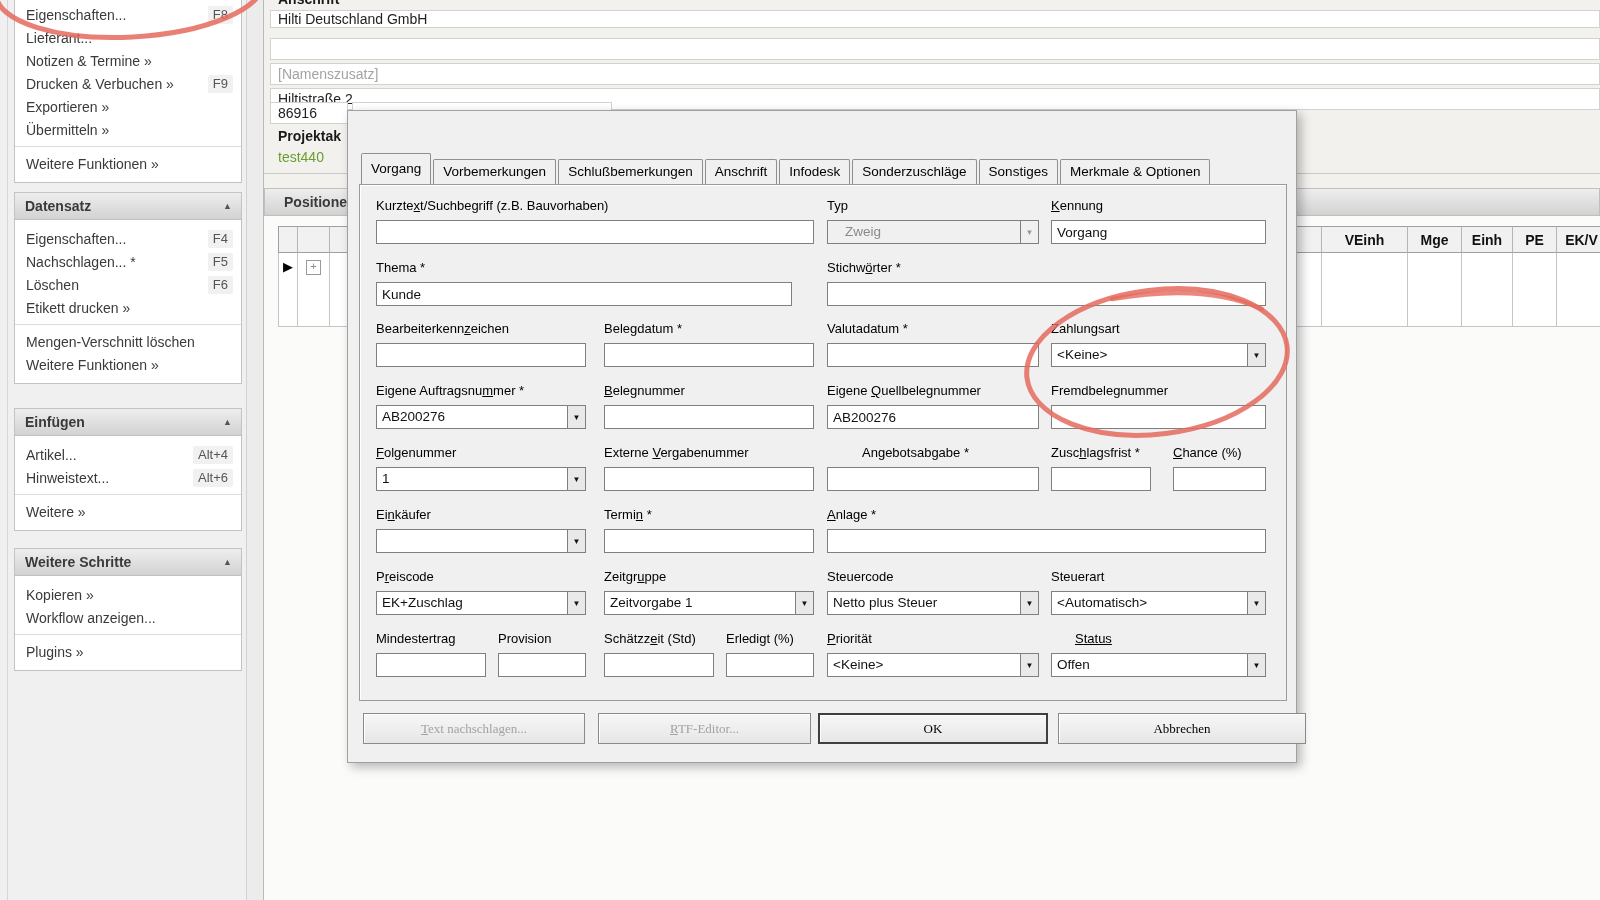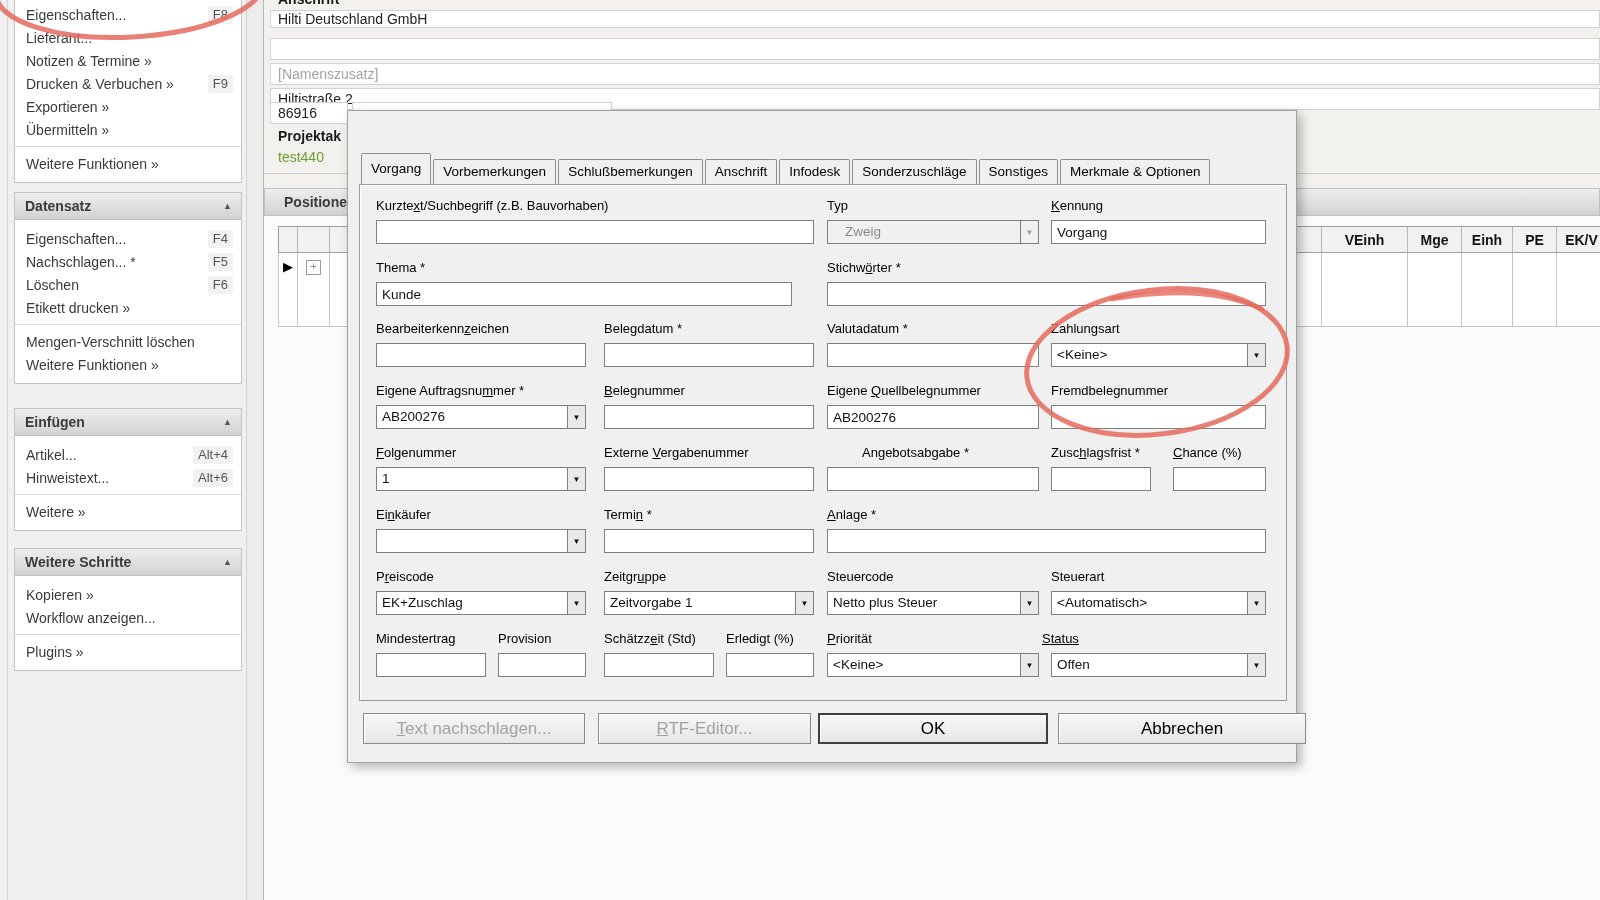--- a/index.html
+++ b/index.html
@@ -65,21 +65,21 @@
     display:flex;cursor:pointer;z-index:3;}
   .combo .val{flex:1;font-size:13.5px;color:#111;padding:3px 0 0 5px;white-space:nowrap;overflow:hidden;}
   .combo .btn{width:18px;box-sizing:border-box;border-left:1px solid #7f7f7f;background:#e9e9e9;
     display:flex;align-items:center;justify-content:center;font-size:8px;color:#111;}
   .combo.disabled{background:#f0f0f0;cursor:default;padding-left:12px;}
   .combo.disabled .val{color:#8a8a8a;}
   .combo.disabled .btn{color:#9a9a9a;background:#f0f0f0;}
 
   .dlg-btn{position:absolute;top:602px;height:31px;box-sizing:border-box;border:1px solid #8a8a8a;
     background:linear-gradient(#f7f7f7,#e6e6e6);box-shadow:inset 1px 1px 0 #ffffff;
-    font-family:Liberation Sans, sans-serif;font-size:17px;color:#000;text-align:center;line-height:29px;cursor:pointer;}
+    font-family:Liberation Serif, serif;font-size:13px;color:#000;text-align:center;line-height:29px;cursor:pointer;}
   .dlg-btn u{text-decoration:underline;}
   .dlg-btn.disabled{color:#a2a2a2;cursor:default;}
   .dlg-btn.default{border:2px solid #3f3f3f;line-height:27px;}
 
   .annot{position:absolute;left:0;top:0;width:1600px;height:900px;pointer-events:none;z-index:50;}
 </style>
 </head>
 <body>
 
 <div id="app">
@@ -332,21 +332,21 @@
     <input class="fld-input" style="left: 150px; top: 542px; width: 88px;" value="">
     <div class="fld-label" style="left:256px;top:520px;">Schätzz<u>e</u>it (Std)</div>
     <input class="fld-input" style="left: 256px; top: 542px; width: 110px;" value="">
     <div class="fld-label" style="left:378px;top:520px;">Erledigt (%)</div>
     <input class="fld-input" style="left: 378px; top: 542px; width: 88px;" value="">
     <div class="fld-label" style="left:479px;top:520px;"><u>P</u>riorität</div>
     <div class="combo" style="left:479px;top:542px;width:212px;">
       <span class="val">&lt;Keine&gt;</span>
       <span class="btn">▼</span>
     </div>
-    <div class="fld-label" style="left:694px;top:520px;text-decoration:underline;"><u>S</u>tatus</div>
+    <div class="fld-label" style="left:727px;top:520px;text-decoration:underline;"><u>S</u>tatus</div>
     <div class="combo" style="left:703px;top:542px;width:215px;">
       <span class="val">Offen</span>
       <span class="btn">▼</span>
     </div>
 
     <div class="dlg-btn disabled" style="left:15px;width:222px;"><u>T</u>ext nachschlagen...</div>
     <div class="dlg-btn disabled" style="left:250px;width:213px;"><u>R</u>TF-Editor...</div>
     <div class="dlg-btn default" style="left:470px;width:230px;">OK</div>
     <div class="dlg-btn" style="left:710px;width:248px;">Abbrechen</div>
   </div>

